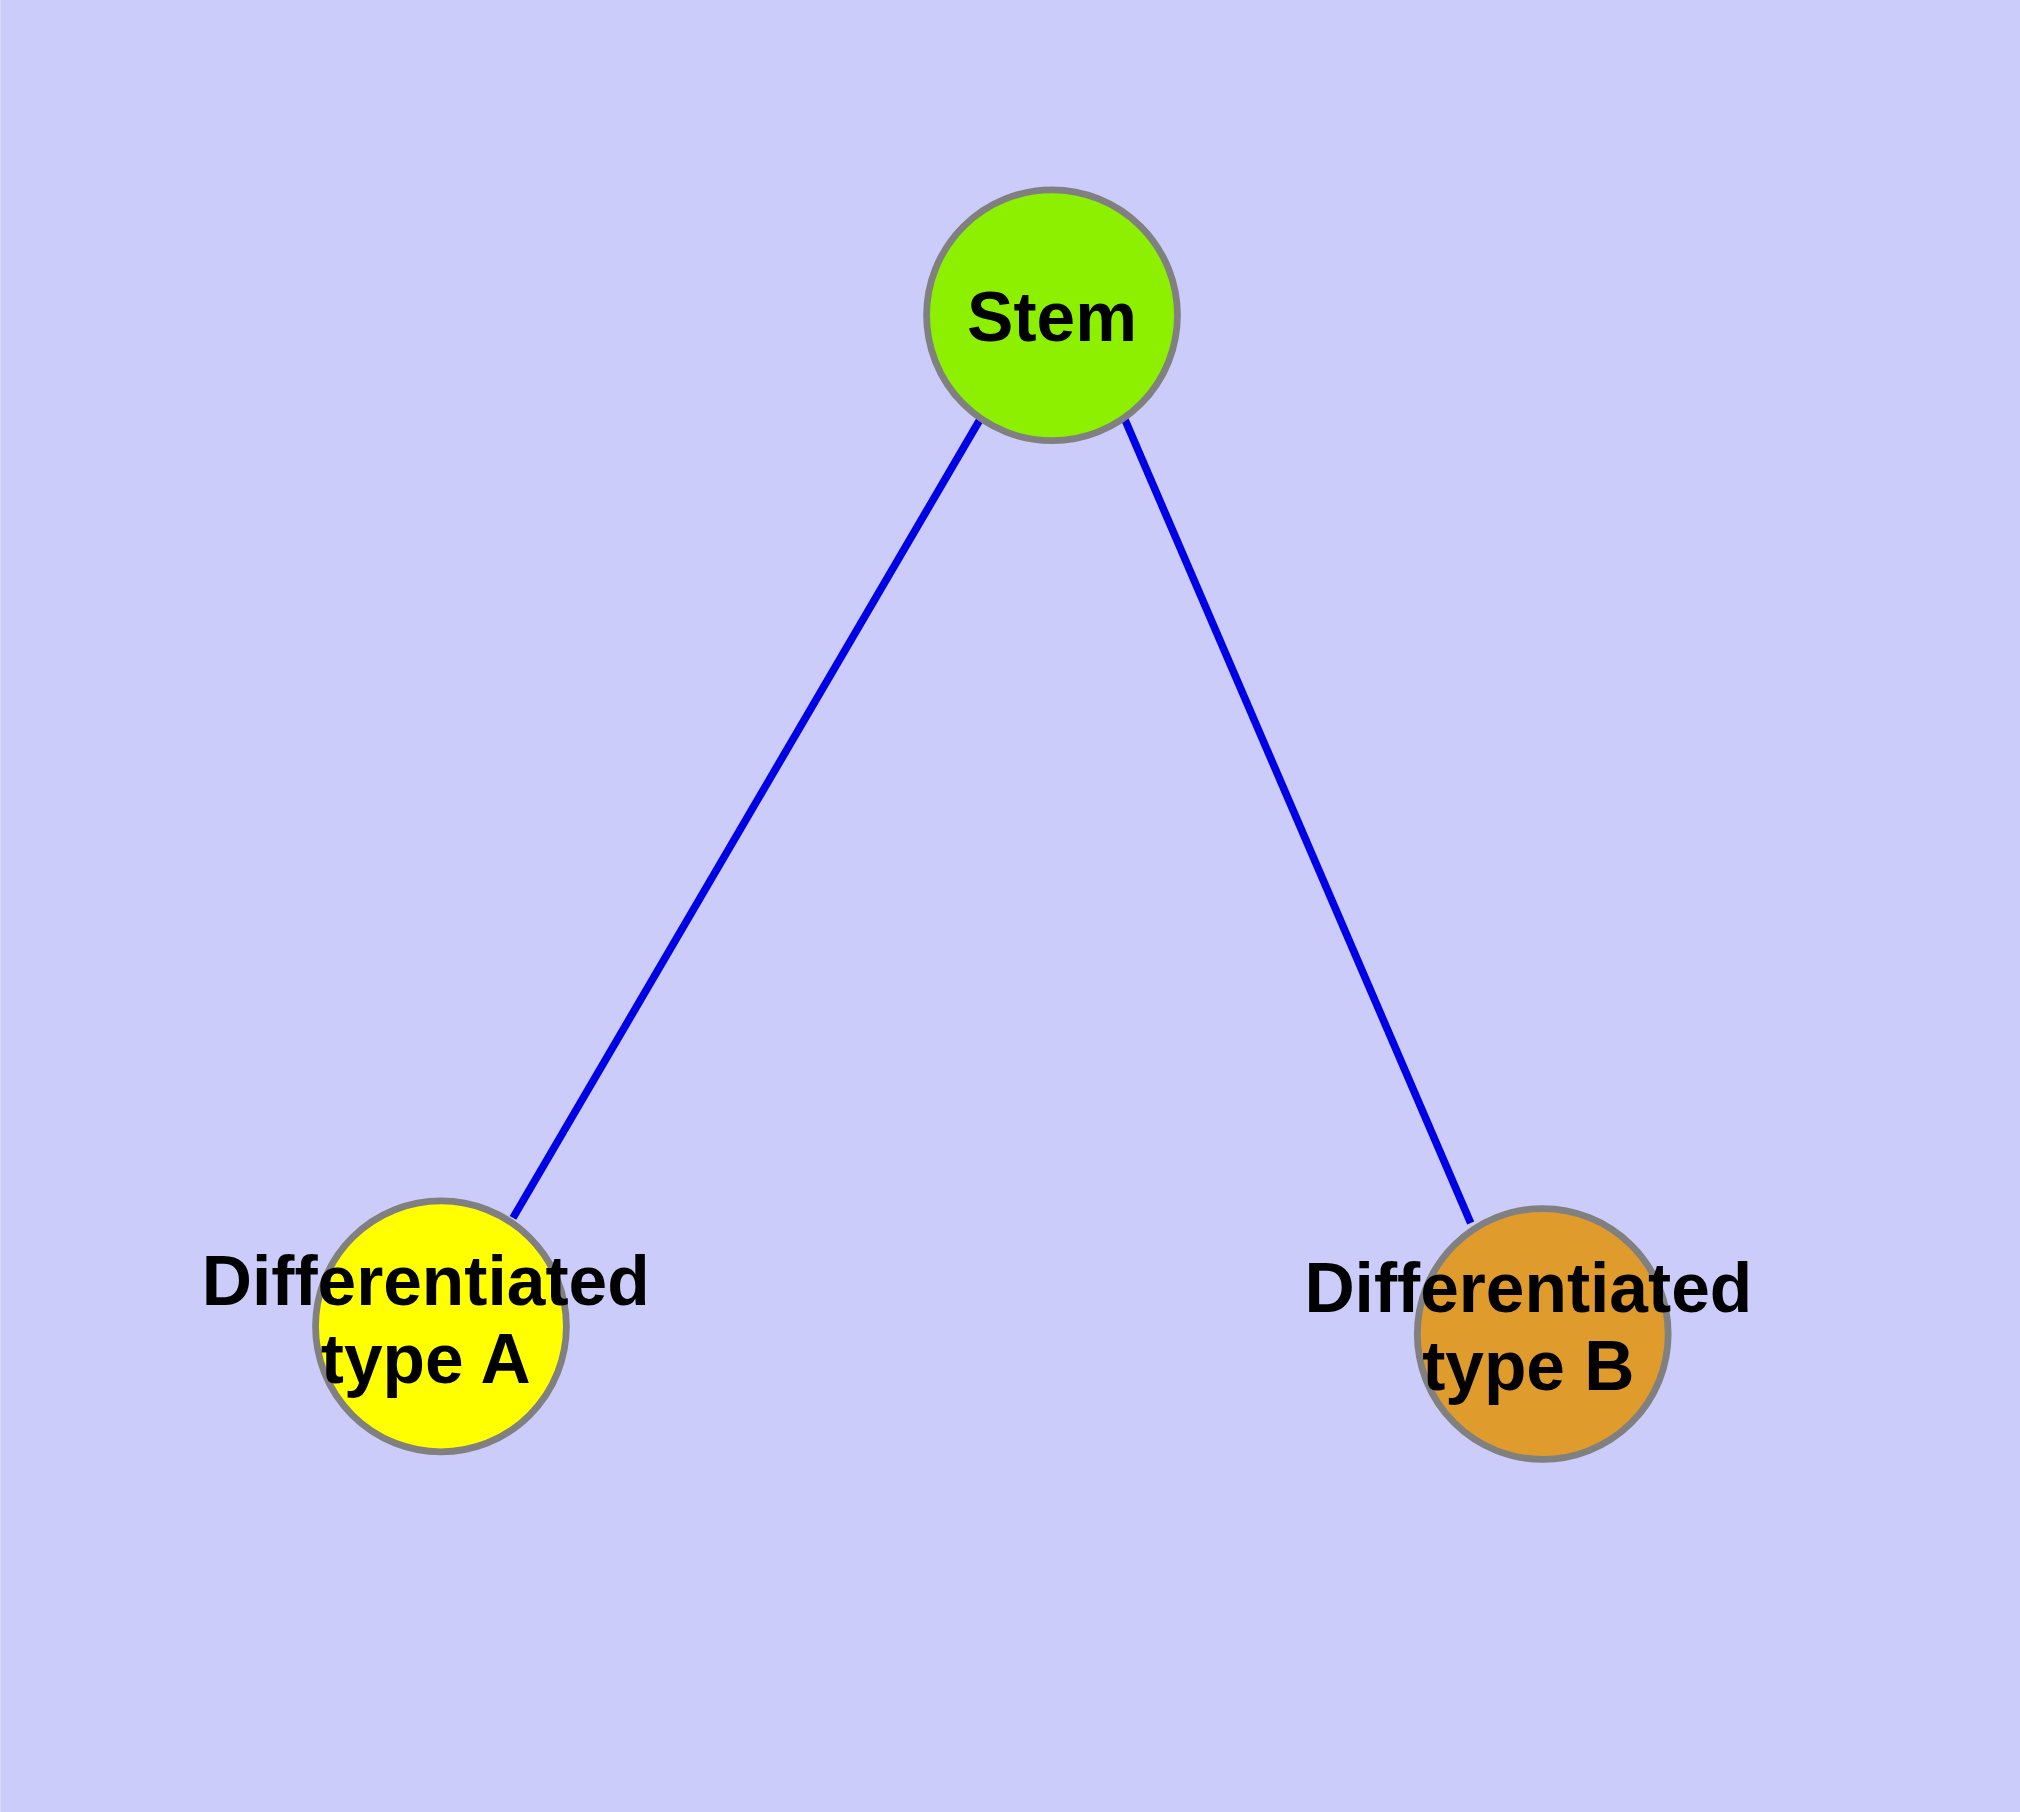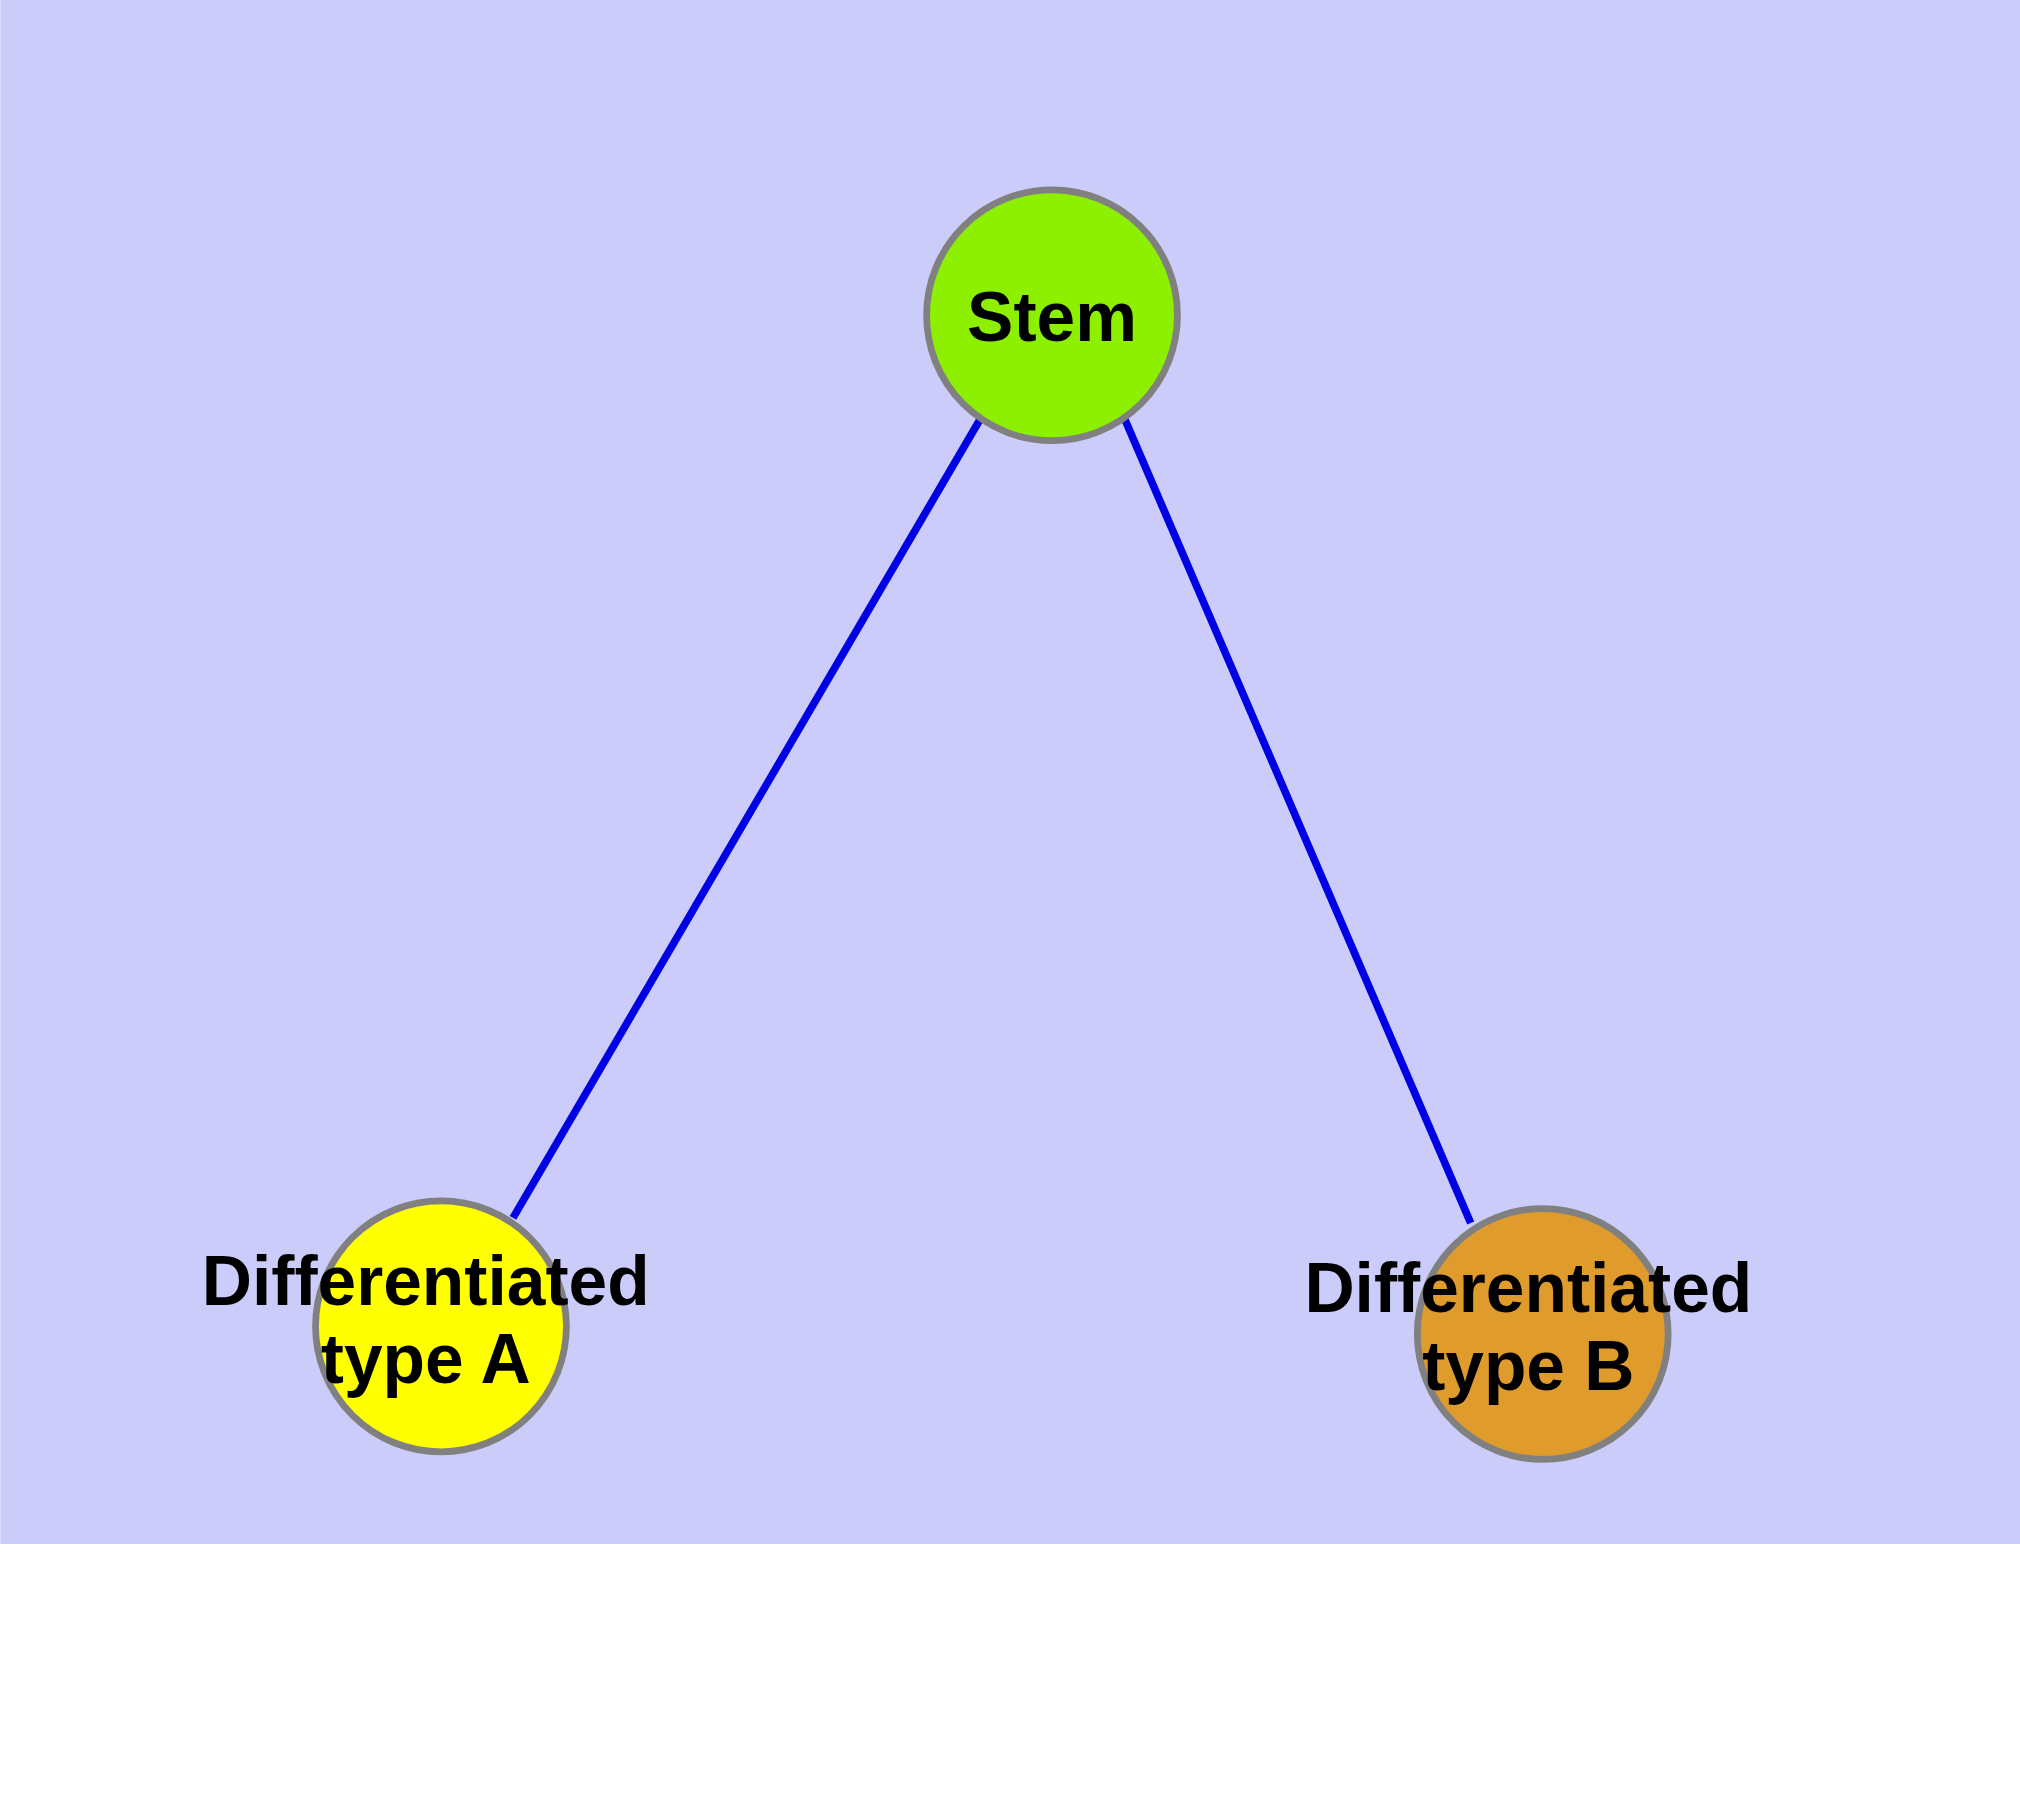--- a/index.html
+++ b/index.html
@@ -3,21 +3,21 @@
 <meta charset="utf-8">
 <style>
   html, body {
     margin: 0;
     padding: 0;
     background: #ffffff;
   }
   #canvas {
     position: relative;
     width: 2021px;
-    height: 1544px;
+    height: 1812px;
     overflow: hidden;
     font-family: "Liberation Sans", sans-serif;
   }
   #graph-svg {
     position: absolute;
     top: 0;
     left: 0;
     width: 2021px;
     height: 1812px;
     display: block;

